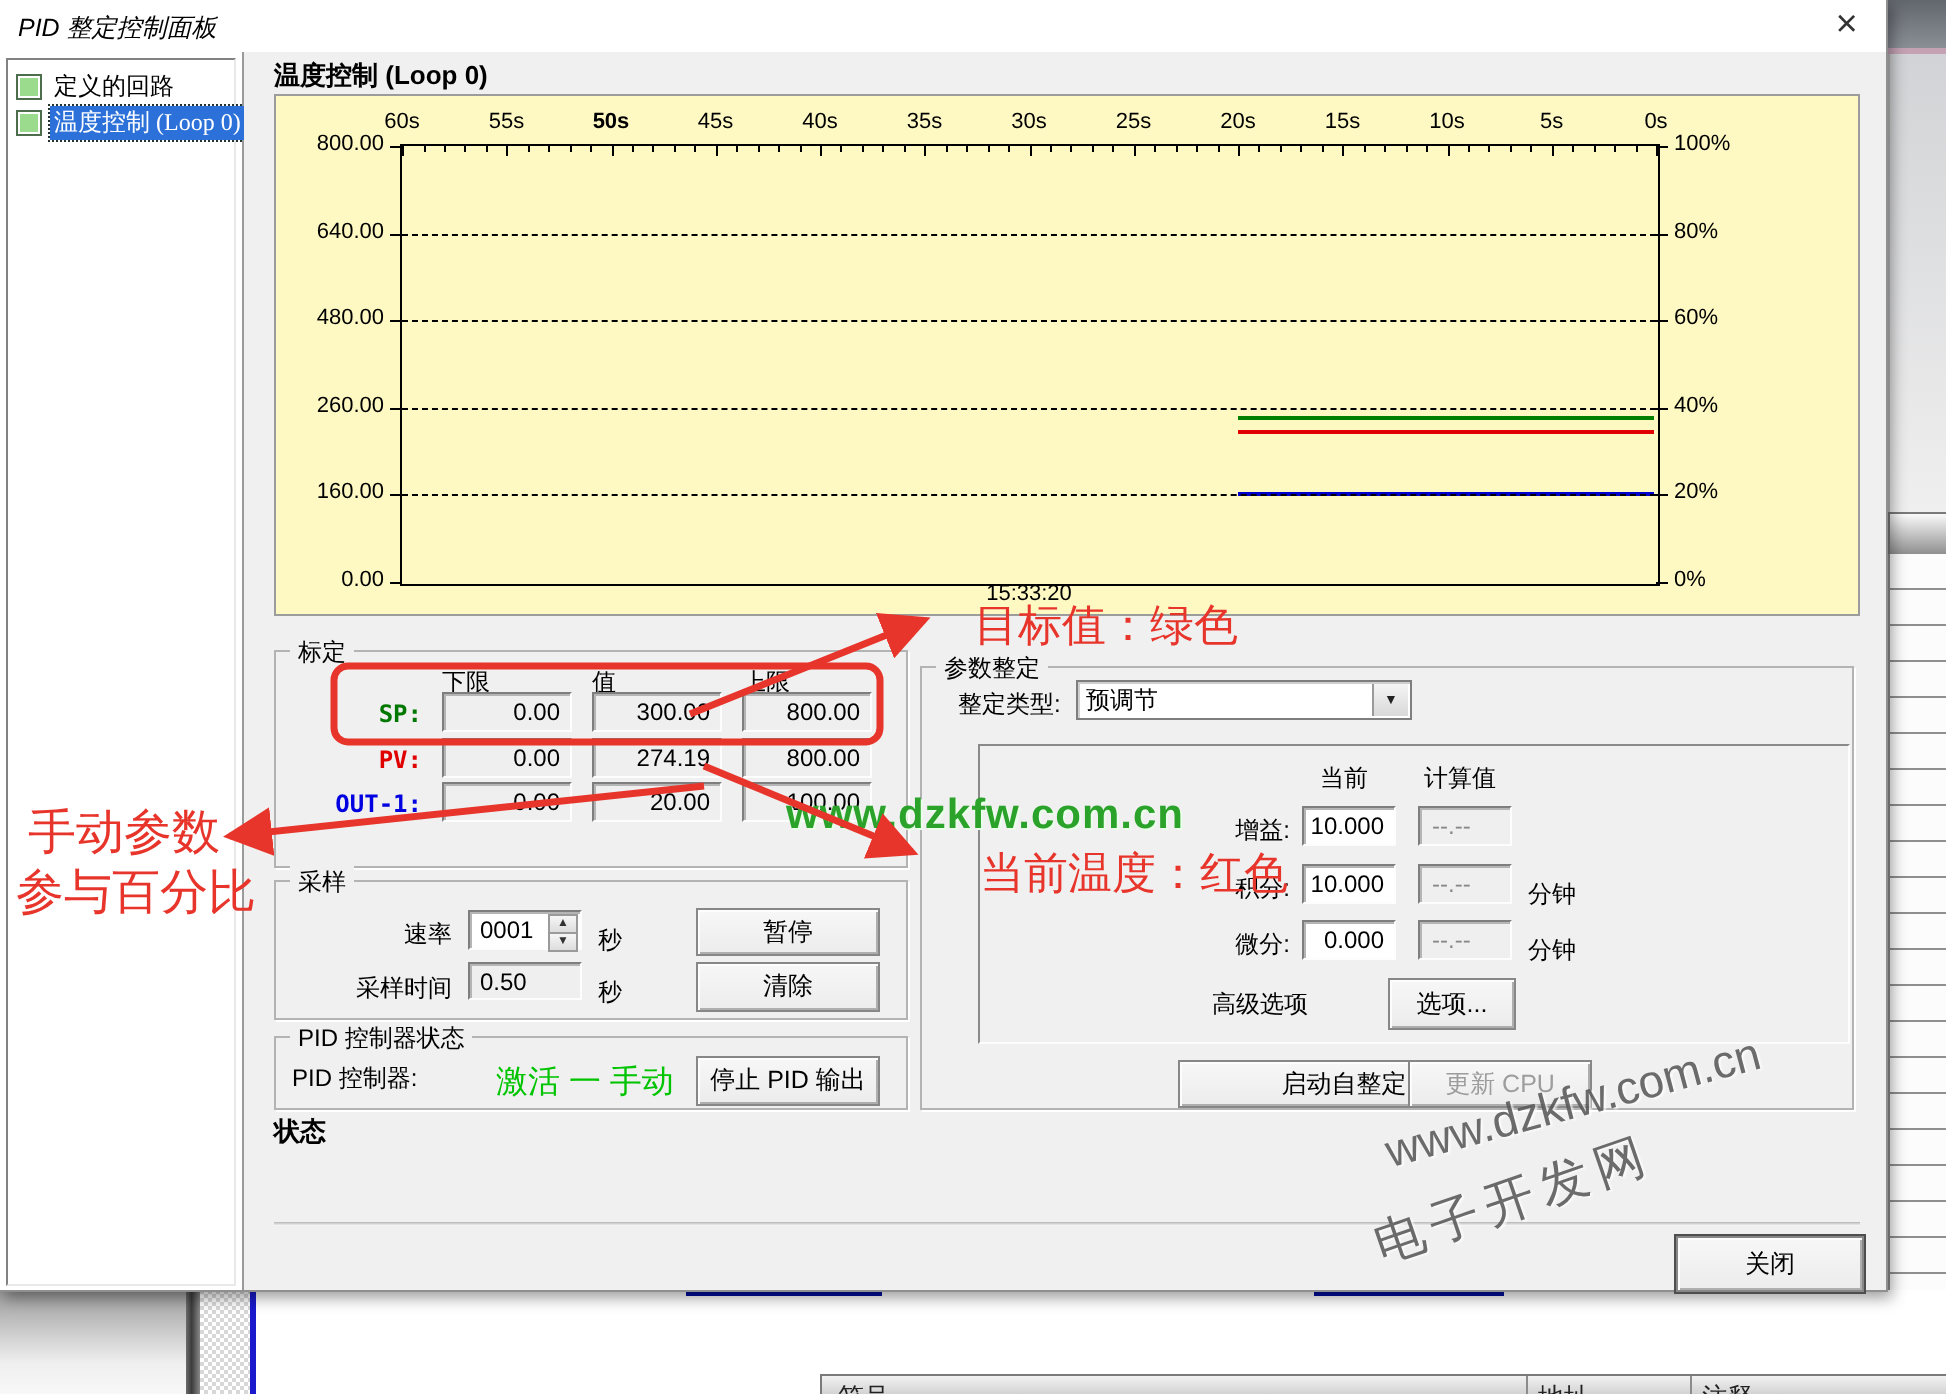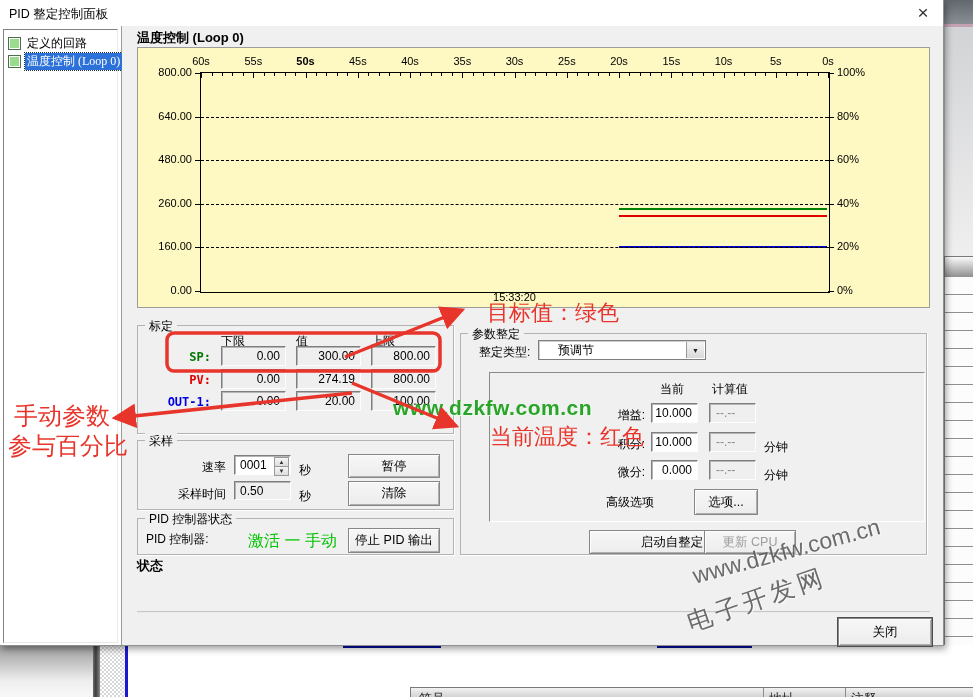--- a/index.html
+++ b/index.html
@@ -22,21 +22,21 @@
   .bg-underline1{left:343px;top:646px;width:98px;height:2px;background:#000f9e;}
   .bg-underline2{left:657px;top:646px;width:95px;height:2px;background:#000f9e;}
   .bg-tablehead{left:410px;top:687px;width:563px;height:10px;border-top:1px solid #7a7a7a;border-left:1px solid #7a7a7a;
                 background:linear-gradient(#f2f2f2,#cfcfcf);overflow:hidden;}
   .bg-th-label{position:absolute;top:2px;font-size:13px;color:#222;}
   .bg-th-sep{position:absolute;top:0;width:1px;height:10px;background:#8c8c8c;}
   
   #dialog{left:0;top:0;width:943px;height:645px;background:#f0f0f0;
           border-right:1px solid #8f8f8f;border-bottom:1px solid #8f8f8f;
           box-shadow:2px 3px 7px rgba(0,0,0,.38);}
-  .titlebar{left:0;top:0;width:943px;height:26px;background:#fff;}
+  .titlebar{left:0;top:0;width:943px;height:26px;background:#fff;font-style:italic;}
   .title-text{left:9px;top:6px;font-size:12.5px;}
   .close-x{left:908px;top:1px;width:30px;height:23px;font-size:19px;color:#333;
            display:flex;align-items:center;justify-content:center;cursor:default;}
   .sidebar-bg{left:0;top:26px;width:121px;height:619px;background:#fff;}
   .vsep{left:121px;top:26px;width:1px;height:619px;background:#9a9a9a;}
   .tree{left:3px;top:29px;width:113px;height:612px;background:#fff;
         border:1px solid;border-color:#828282 #e9e9e9 #e9e9e9 #828282;}
   .tree-item{position:absolute;left:2px;height:17px;display:flex;align-items:center;white-space:nowrap;}
   .tree-ico{width:11px;height:11px;margin:0 4px 0 2px;background:#9bdb8e;border:1px solid #4c6e4c;
             box-shadow:inset 0 0 0 1px #fff;flex:0 0 auto;}
@@ -62,21 +62,21 @@
   .fld.dim{color:#8a8a8a;justify-content:flex-start;padding-left:6px;}
   .btn{background:linear-gradient(#f7f7f7,#ececec);border:1px solid #878787;
        box-shadow:inset 1px 1px 0 #fdfdfd,inset -1px -1px 0 #aeaeae;
        display:flex;align-items:center;justify-content:center;font-size:12.5px;cursor:default;}
   .btn.default{box-shadow:0 0 0 1px #4e4e4e,inset 1px 1px 0 #fdfdfd,inset -1px -1px 0 #aeaeae;}
   .btn.disabled{color:#9d9d9d;}
   .lbl{white-space:nowrap;}
   .lbl.right{text-align:right;}
   .rowlab{font-family:"DejaVu Sans Mono","Liberation Mono",monospace;font-weight:bold;font-size:12px;}
   .combo{background:#fff;border:1px solid #7e7e7e;box-shadow:inset 1px 1px 0 #cfcfcf;
-         display:flex;align-items:center;padding-left:19px;box-sizing:border-box;}
+         display:flex;align-items:center;padding-left:4px;box-sizing:border-box;}
   .combo-arrow{position:absolute;right:1px;top:1px;bottom:1px;width:17px;
          background:linear-gradient(#f4f4f4,#d9d9d9);border-left:1px solid #9a9a9a;
          display:flex;align-items:center;justify-content:center;font-size:7px;color:#222;}
   .spin{position:absolute;right:1px;top:1px;width:13px;height:8px;background:linear-gradient(#f6f6f6,#ddd);
         border:1px solid #9a9a9a;font-size:6px;display:flex;align-items:center;justify-content:center;color:#333;}
   
   .wm-green{left:393px;top:396px;font-size:21px;font-weight:bold;color:#2ba32b;
             text-shadow:1px 1px 0 #eaffe9;letter-spacing:.5px;z-index:40;}
   .wm-grey{color:rgba(82,82,82,.85);text-shadow:1px 1px 1px rgba(255,255,255,.7);z-index:40;white-space:nowrap;}
   .wm-grey1{left:690px;top:538px;font-size:23px;transform:rotate(-15deg);}

